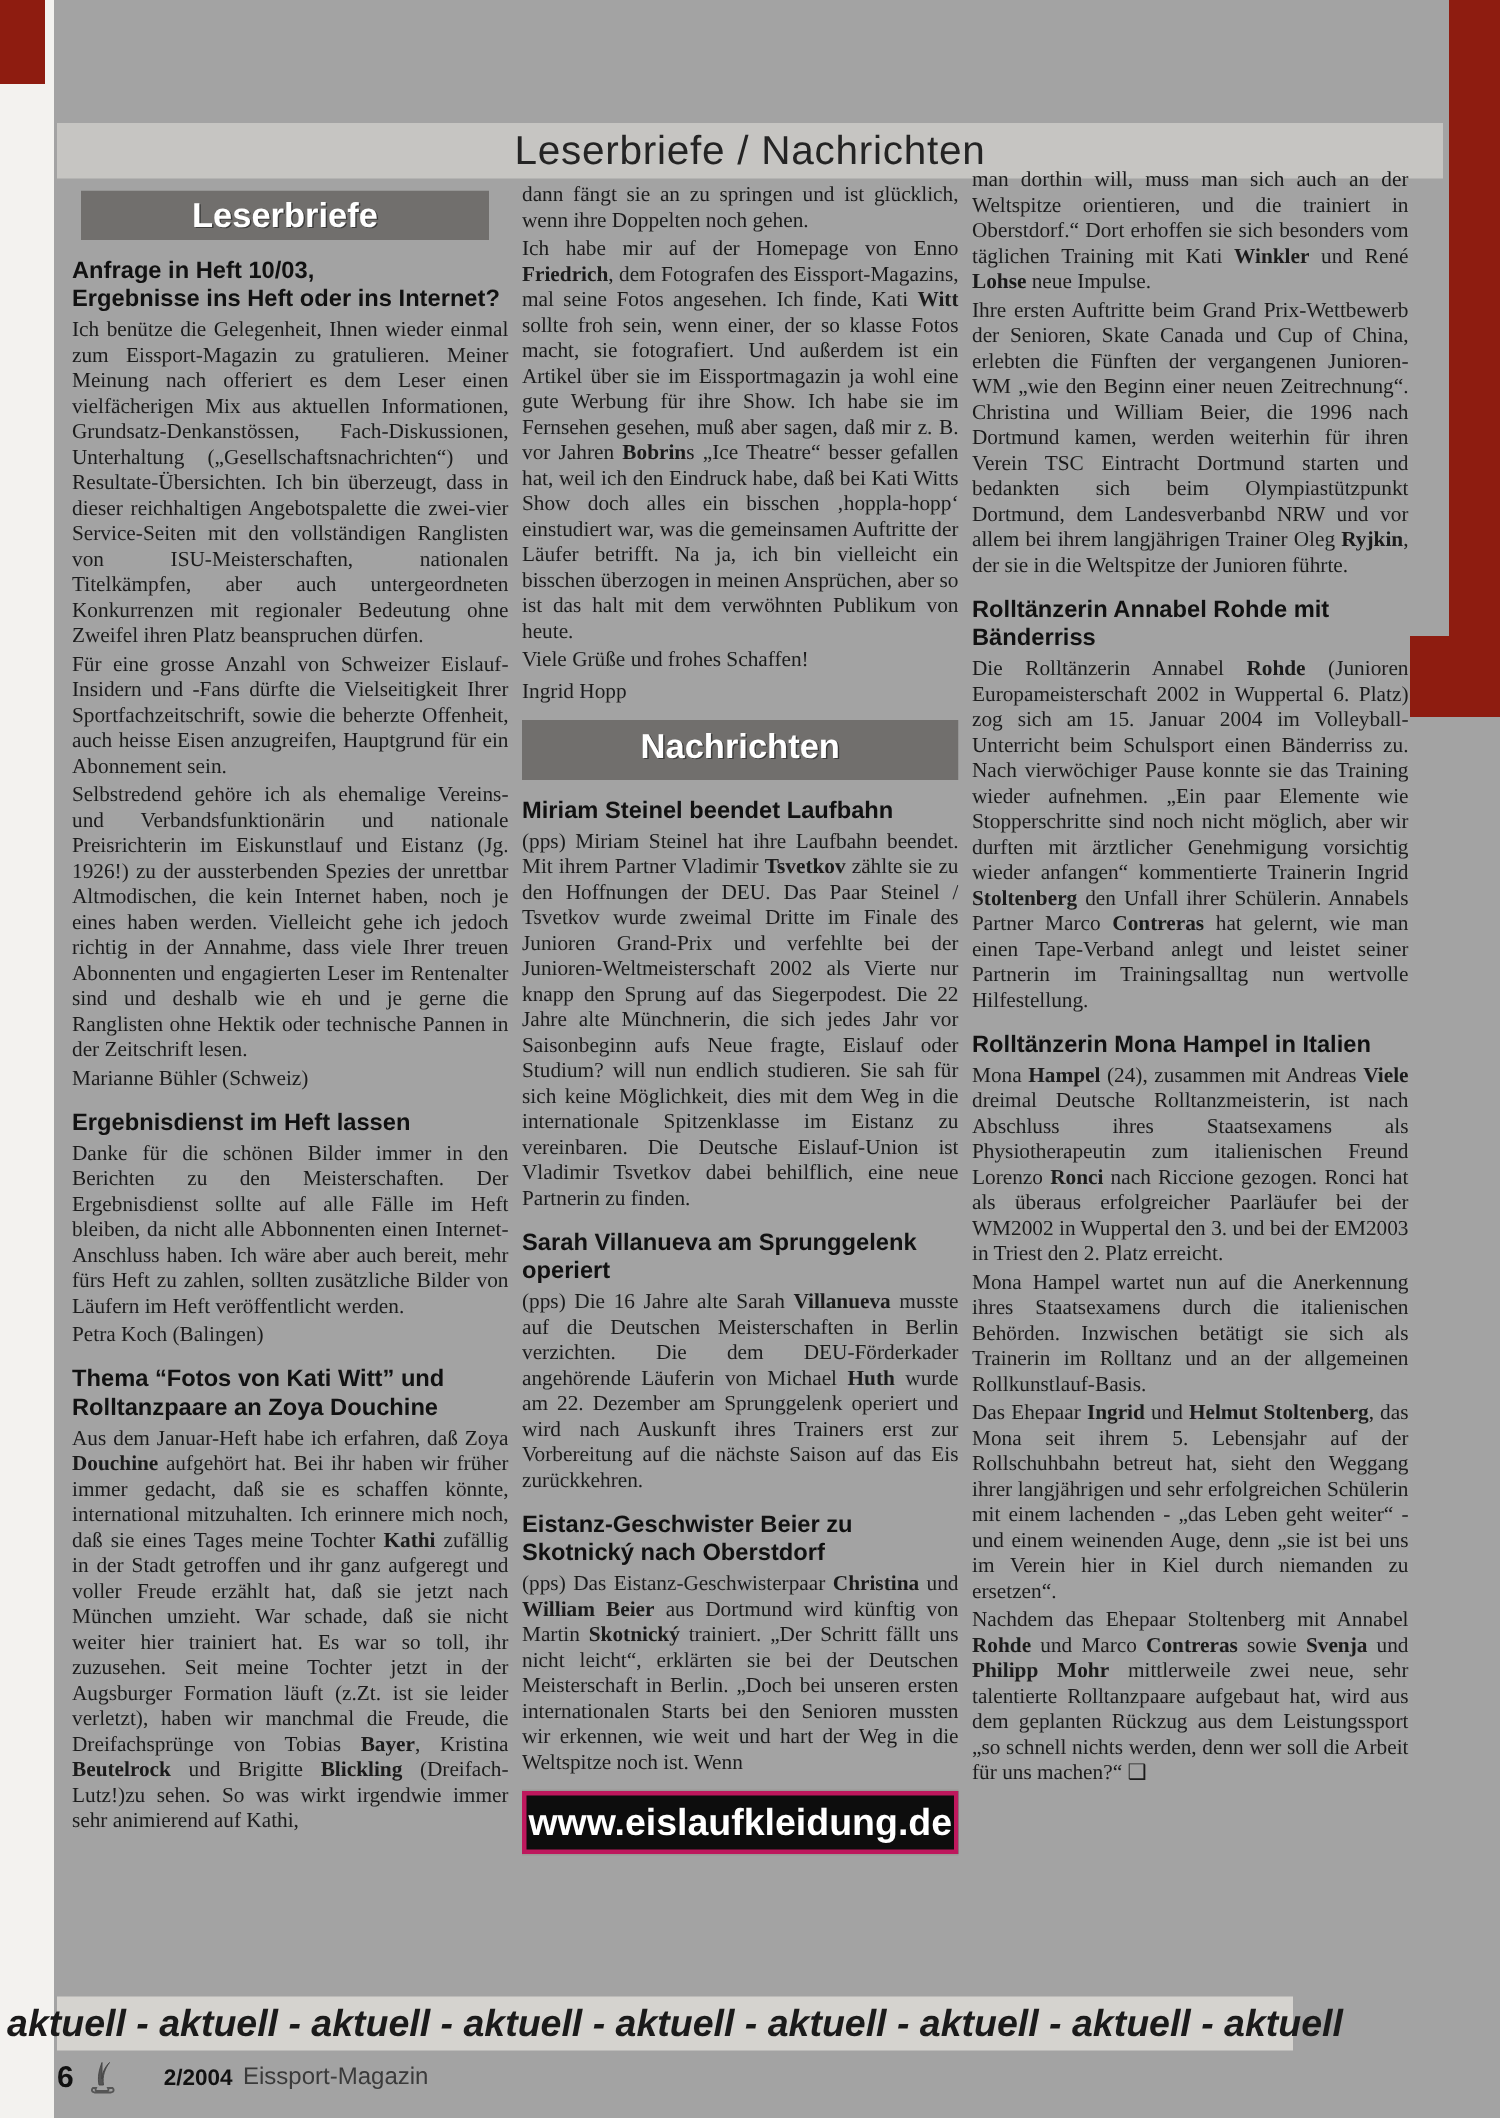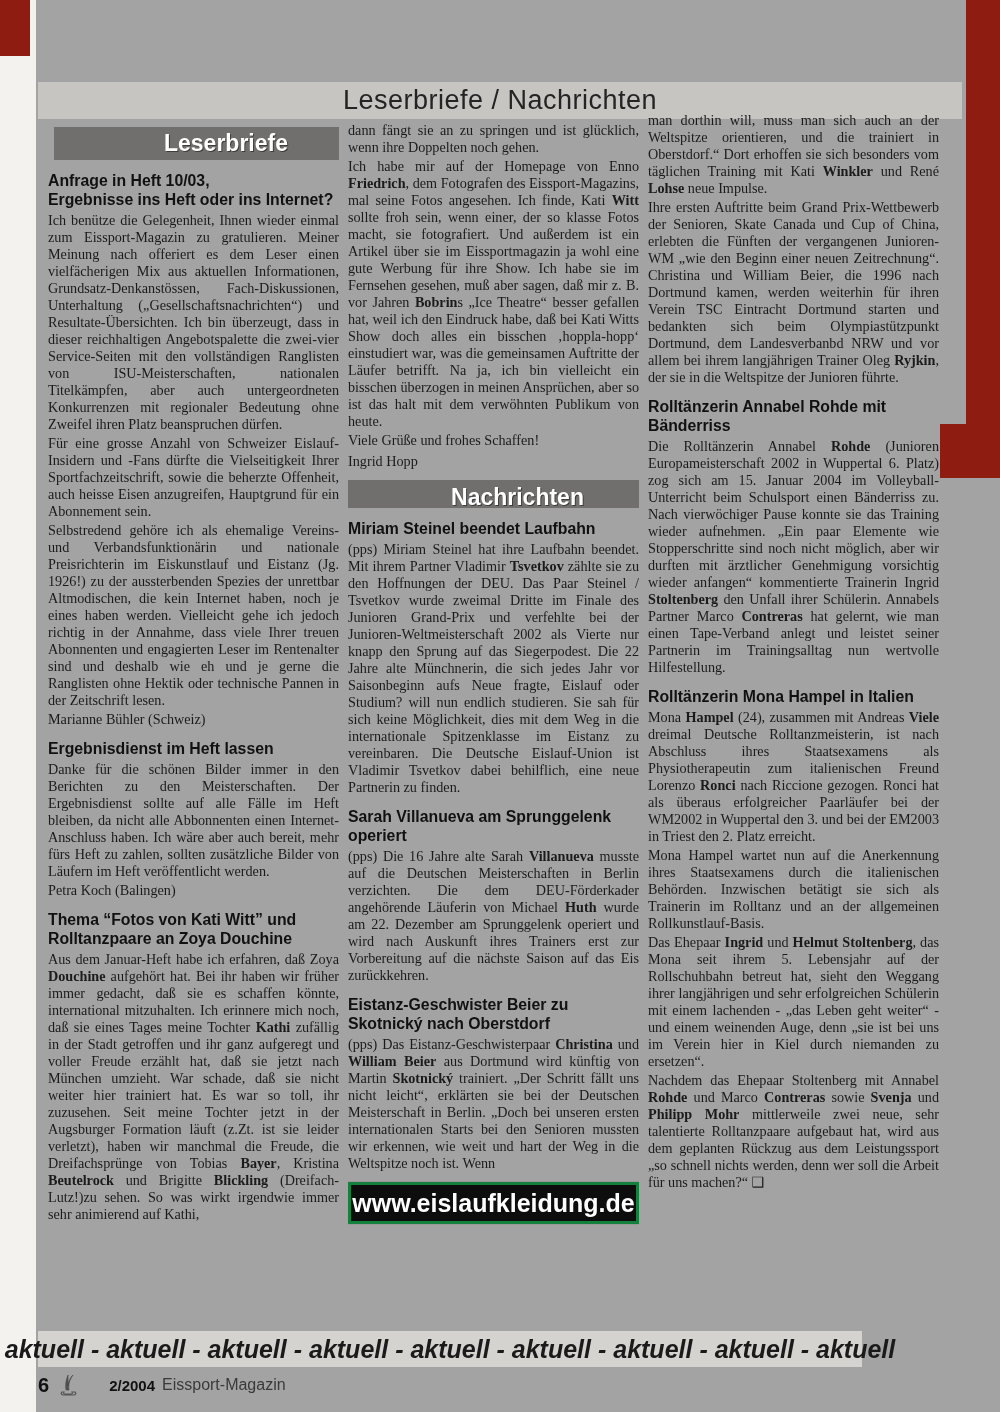--- a/index.html
+++ b/index.html
@@ -22,24 +22,24 @@
   .col-mid{left:348px;top:122px;}
   .col-right{left:648px;top:112px;}
   .col p{margin:0 0 2px 0;font-size:14.2px;line-height:17px;color:#1b1b1b;
       text-align:justify;hyphens:auto;-webkit-hyphens:auto;}
   .col p.sig{text-align:left;margin-bottom:4px;}
   .col h3{margin:11px 0 3px 0;font-family:"Liberation Sans",sans-serif;
       font-size:15.8px;line-height:19px;color:#111;white-space:pre-line;}
   .gray-banner{background:#716f6d;color:#fff;font-family:"Liberation Sans",sans-serif;
       font-weight:bold;text-align:center;}
   .banner-leserbriefe{width:272px;height:33px;line-height:33px;font-size:23px;margin:0 0 11px 6px;
-      text-shadow:1px 1px 0 #3c3c3c;padding-left:36px;}
-  .banner-nachrichten{width:100%;height:28px;line-height:34px;font-size:23px;margin:10px 0 9px 0;
-      text-shadow:1px 1px 0 #3c3c3c;padding-left:24px;}
-  .ad-banner{margin-top:10px;background:#0d0d0d;border:3px solid #15803d;outline:1px solid #9a9996;
+      text-shadow:1px 1px 0 #3c3c3c;}
+  .banner-nachrichten{width:100%;height:40px;line-height:34px;font-size:23px;margin:10px 0 9px 0;
+      text-shadow:1px 1px 0 #3c3c3c;}
+  .ad-banner{margin-top:10px;background:#0d0d0d;border:3px solid #be185d;outline:1px solid #9a9996;
       color:#fff;font-family:"Liberation Sans",sans-serif;font-size:25px;font-weight:bold;
       text-align:center;height:36px;line-height:36px;}
   
   .aktuell-bar{position:absolute;left:38px;top:1331px;width:824px;height:36px;background:#d5d3cf;
       display:flex;align-items:center;justify-content:center;}
   .aktuell-bar span{font-family:"Liberation Sans",sans-serif;font-style:italic;font-weight:bold;
       font-size:25px;color:#1a1a1a;white-space:nowrap;}
   
   .footer{position:absolute;left:38px;top:1372px;display:flex;align-items:center;gap:7px;}
   .footer .pagenum{font-family:"Liberation Sans",sans-serif;font-weight:bold;font-size:20px;color:#111;}

